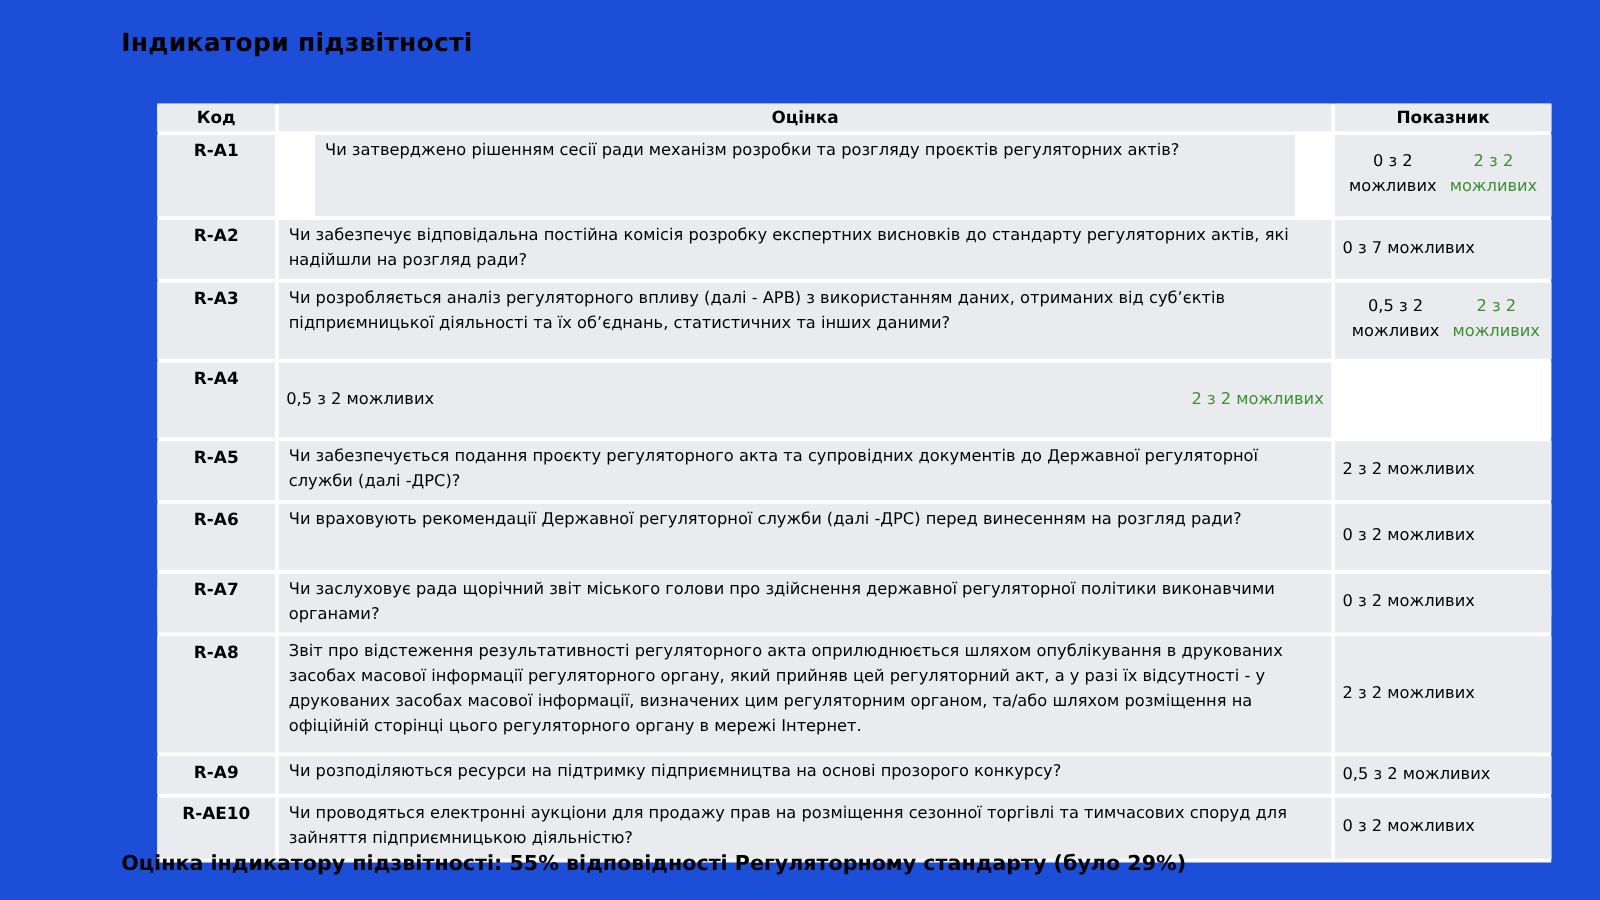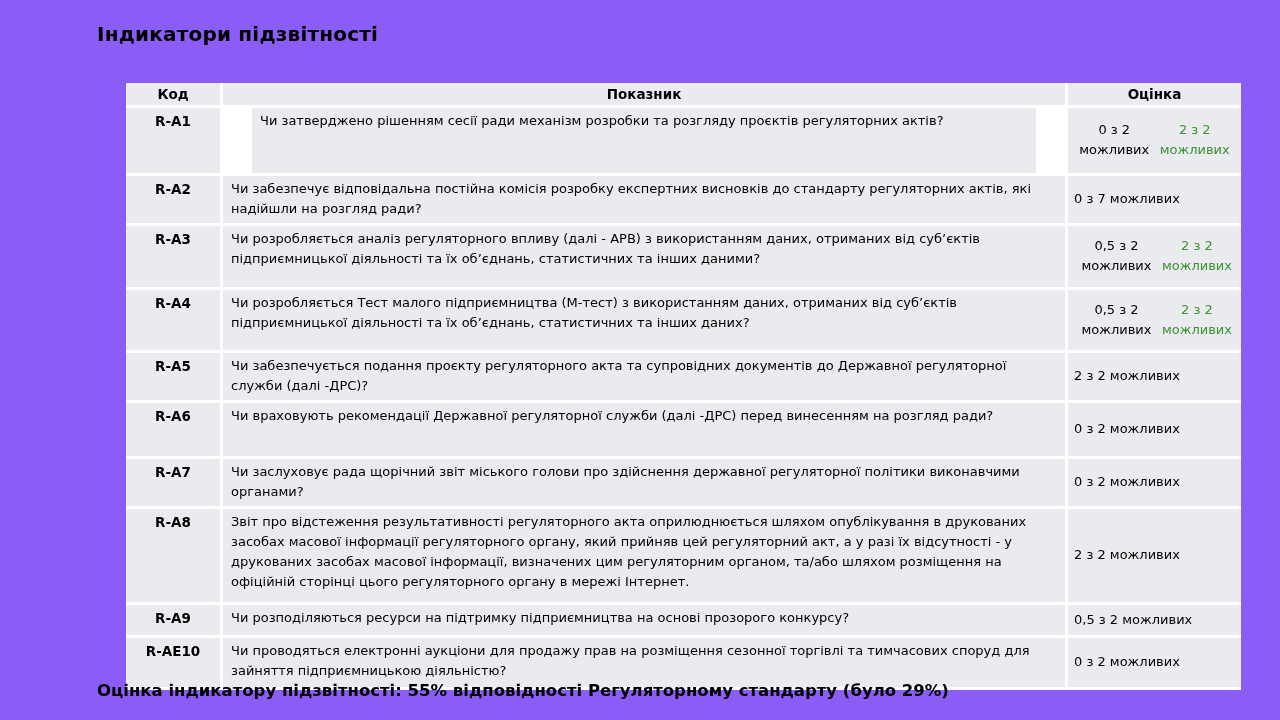--- a/index.html
+++ b/index.html
@@ -3,21 +3,21 @@
 <meta charset="utf-8">
 <style>
   * { box-sizing: border-box; margin: 0; padding: 0; }
   html, body {
     width: 1280px; height: 720px;
     background: #ffffff;
     font-family: "DejaVu Sans", "Liberation Sans", sans-serif;
     color: #000000;
     overflow: hidden;
   }
-  .slide { position: relative; width: 1280px; height: 720px; background:#8b5cf6; }
+  .slide { position: relative; width: 1280px; height: 720px; background:#1d4ed8; }
 
   .page-title {
     position: absolute; left: 97px; top: 22px;
     font-size: 20px; font-weight: bold; letter-spacing: 0.2px;
   }
 
   .table-wrap {
     position: absolute; left: 90px; top: 83px; width: 1115px;
     background: #ffffff;
     margin-left: 36px;
@@ -76,22 +76,22 @@
 </head>
 <body>
 
 <div class="slide">
 
   <div class="page-title">Індикатори підзвітності</div>
 
   <div class="table-wrap">
     <div class="t-head">
       <div class="cell">Код</div>
+      <div class="cell">Оцінка</div>
       <div class="cell">Показник</div>
-      <div class="cell">Оцінка</div>
     </div>
 
   <div class="t-row">
     <div class="cell code">R-A1</div>
     <div class="cell indicator">Чи затверджено рішенням сесії ради механізм розробки та розгляду проєктів регуляторних актів?</div>
     <div class="cell score">
       <span>0 з 2 можливих</span>
       <span class="new-score">2 з 2 можливих</span>
     </div>
   </div>
@@ -109,21 +109,20 @@
     <div class="cell code">R-A3</div>
     <div class="cell indicator">Чи розробляється аналіз регуляторного впливу (далі - АРВ) з використанням даних, отриманих від суб’єктів підприємницької діяльності та їх об’єднань, статистичних та інших даними?</div>
     <div class="cell score">
       <span>0,5 з 2 можливих</span>
       <span class="new-score">2 з 2 можливих</span>
     </div>
   </div>
 
   <div class="t-row">
     <div class="cell code">R-A4</div>
-    <div class="cell indicator">Чи розробляється Тест малого підприємництва (М-тест) з використанням даних, отриманих від суб’єктів підприємницької діяльності та їх об’єднань, статистичних та інших даних?</div>
     <div class="cell score">
       <span>0,5 з 2 можливих</span>
       <span class="new-score">2 з 2 можливих</span>
     </div>
   </div>
 
   <div class="t-row">
     <div class="cell code">R-A5</div>
     <div class="cell indicator">Чи забезпечується подання проєкту регуляторного акта та супровідних документів до Державної регуляторної служби (далі -ДРС)?</div>
     <div class="cell score">

